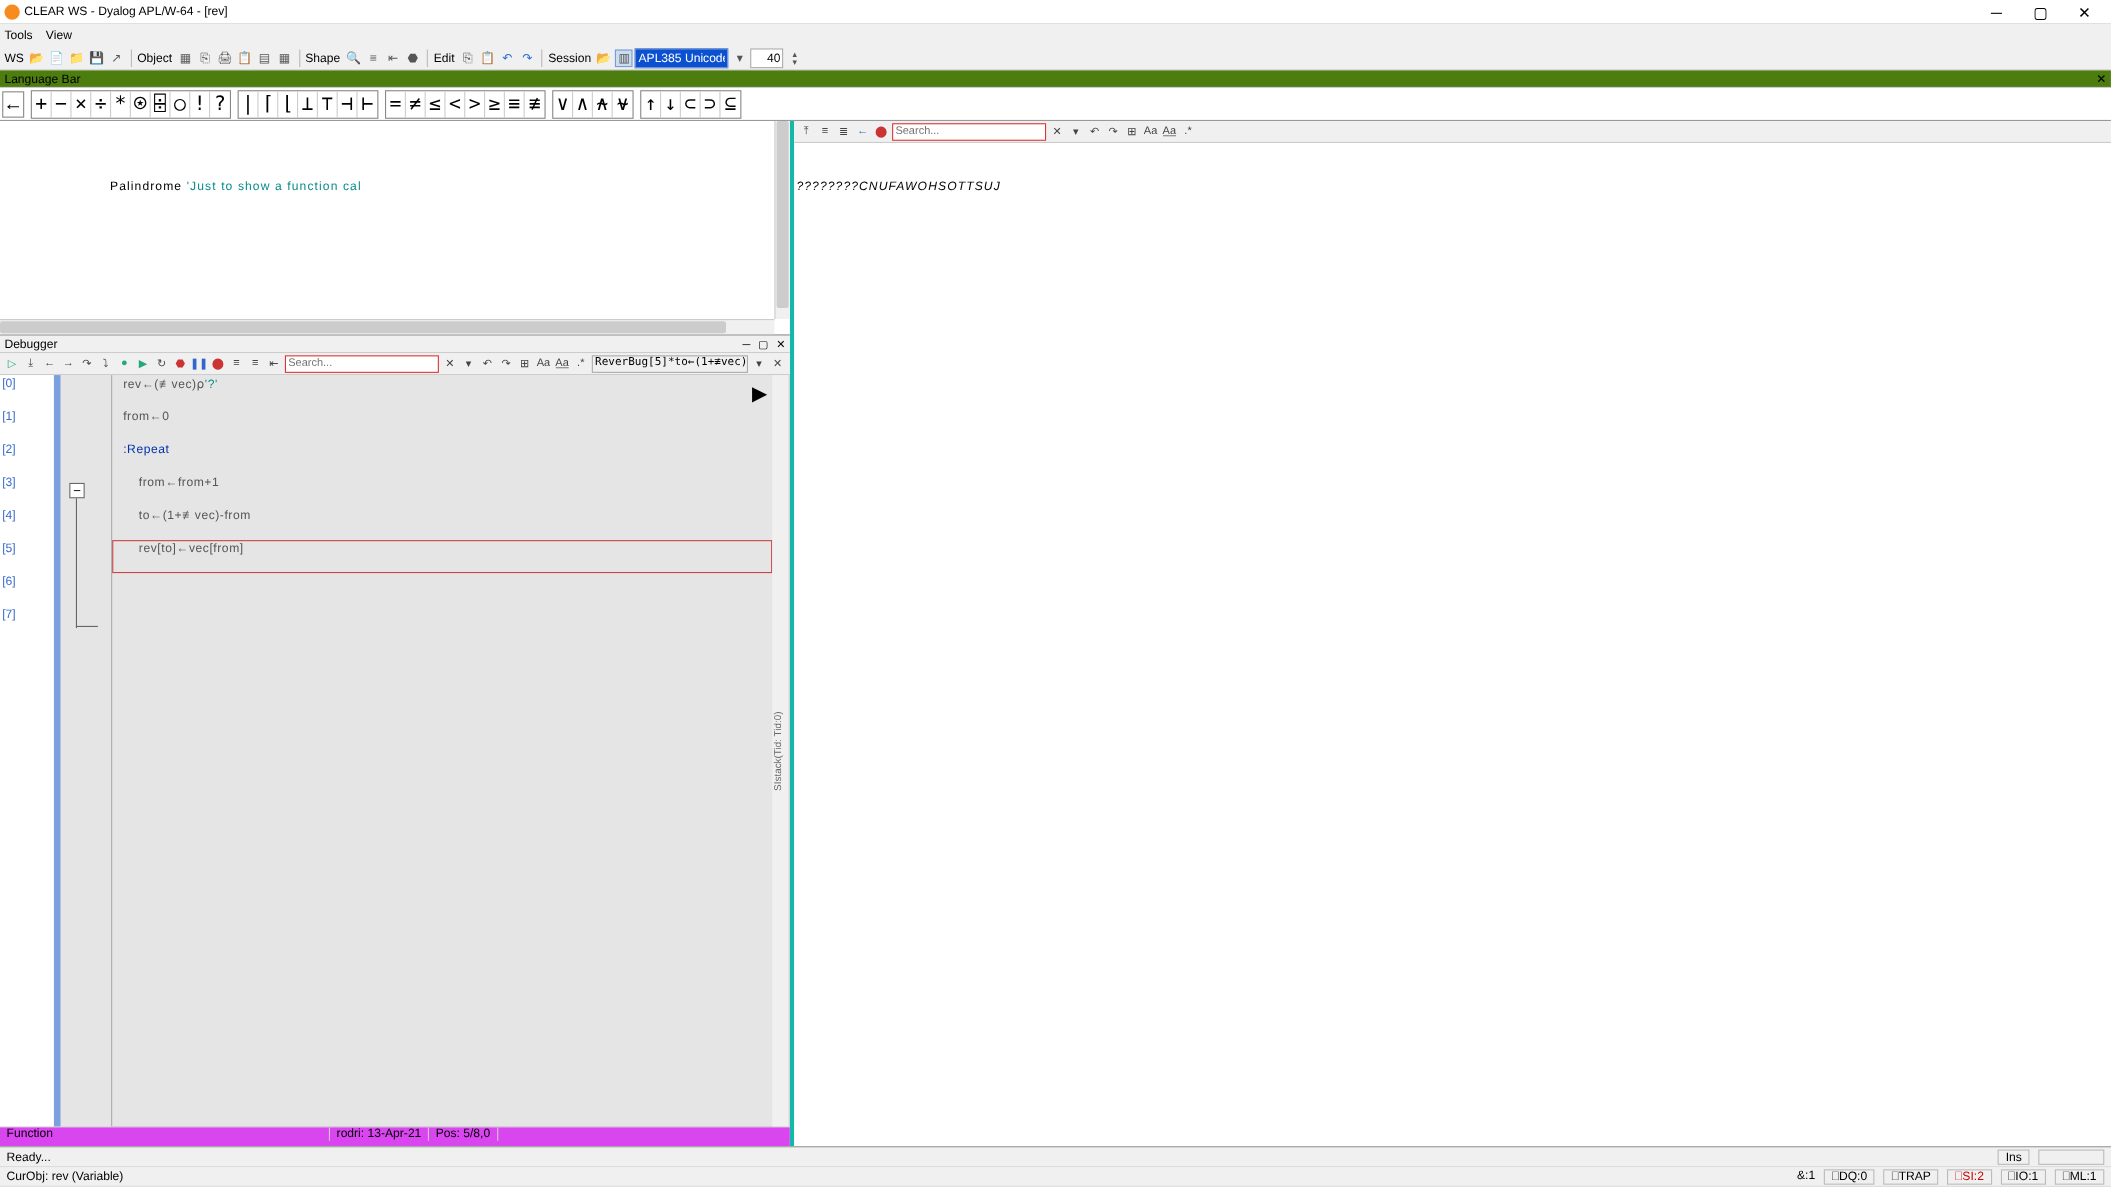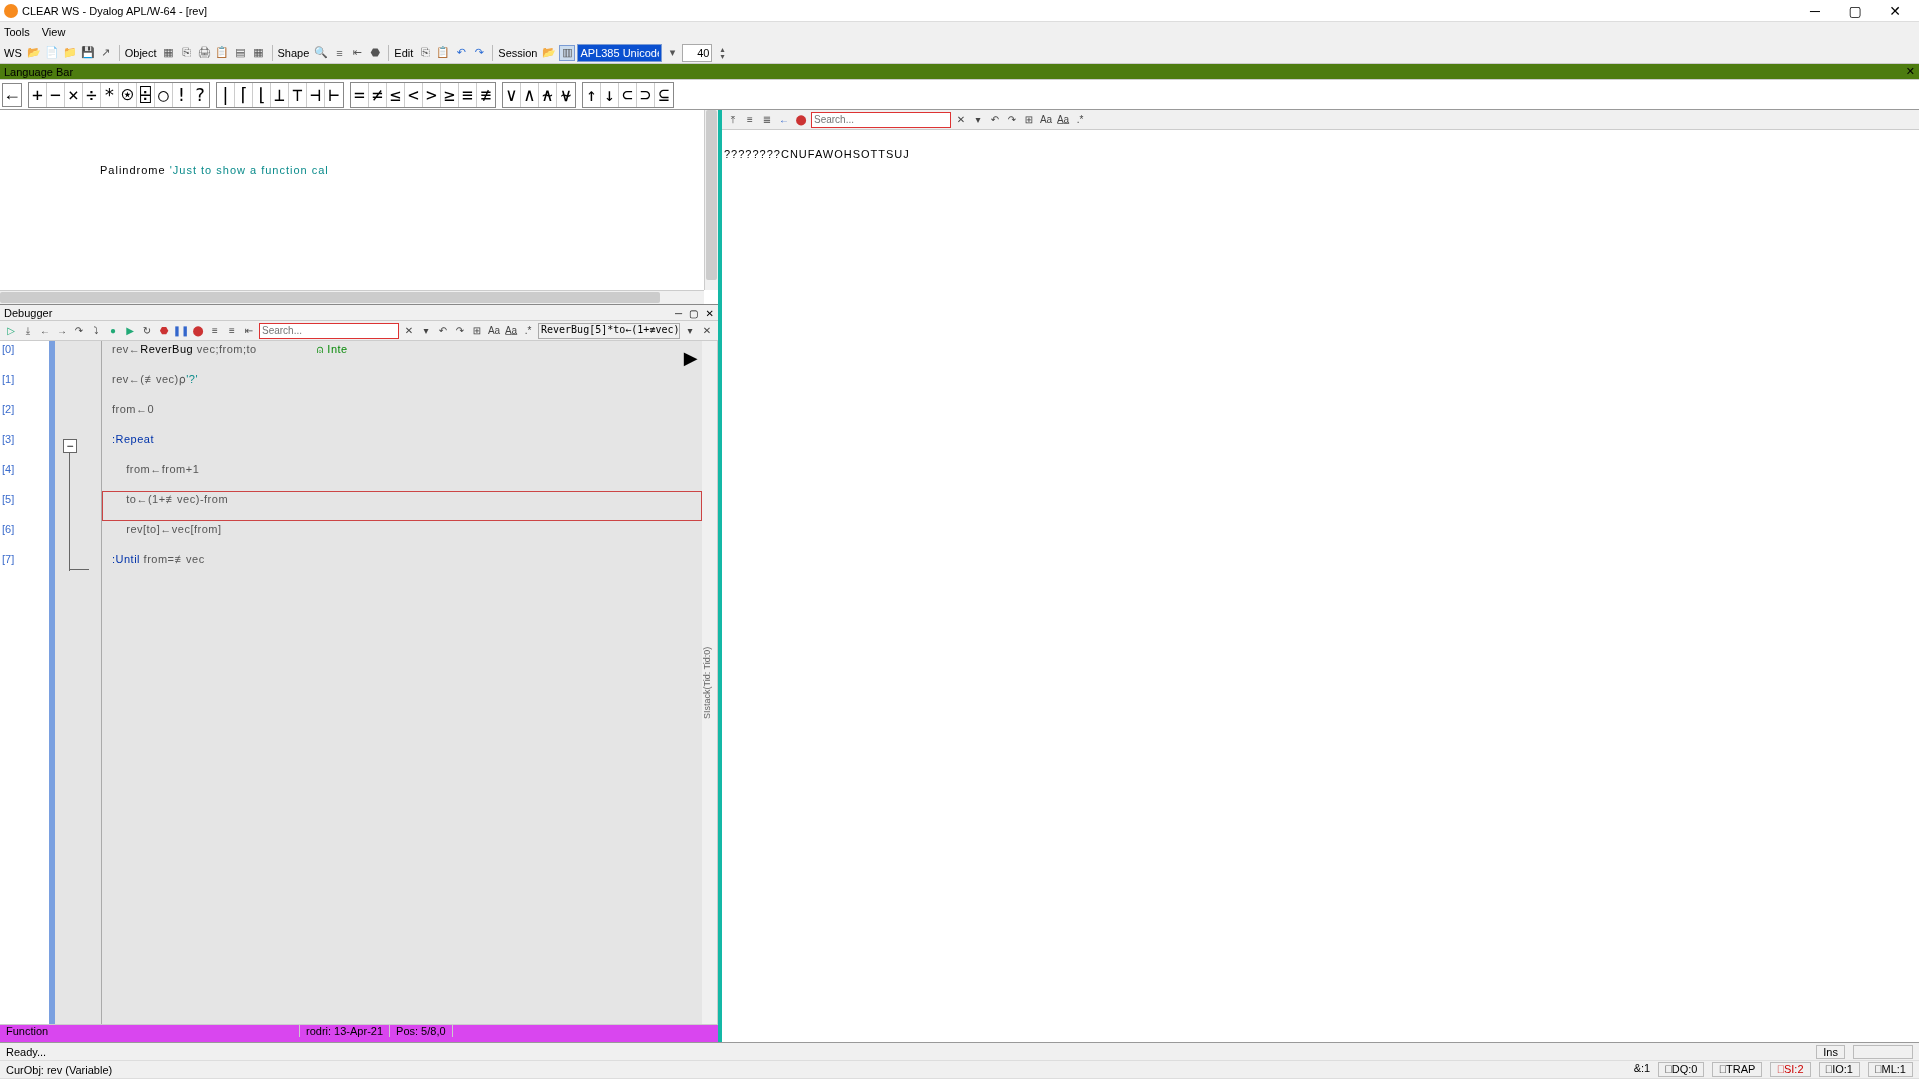--- a/index.html
+++ b/index.html
@@ -54,21 +54,21 @@
 .code-area .str2 { color: #0a8b8b; }
 .code-area .cm { color: #0a8b0a; }
 .current-line-box { position: absolute; left: 0; right: 0; top: 150px; height: 30px; border: 1px solid #c44; pointer-events: none; }
 .arrow-ind { position: absolute; right: 4px; top: 6px; font-size: 18px; color: #000; }
 .debugger-status { background: #d946ef; height: 18px; display: flex; align-items: flex-start; border-top: 1px solid #ccc; font-size: 10px; }
 .debugger-status span { padding: 0 6px; border-right: 1px solid #ccc; }
 .vert-label { width: 16px; background: #f0f0f0; writing-mode: vertical-rl; transform: rotate(180deg); font-size: 9px; text-align: center; color: #666; border-left: 1px solid #ccc; padding: 4px 0; }
 .right-col { flex: 1; display: flex; flex-direction: column; background: #fff; }
 .editor-toolbar { background: #f0f0f0; height: 20px; display: flex; align-items: center; padding: 0 4px; gap: 3px; border-bottom: 1px solid #ccc; }
 .ed-search { width: 140px; height: 16px; border: 1px solid #d33; padding: 0 2px; font-size: 10px; }
-.editor-body { flex: 1; font-family: "APL385 Unicode", "Consolas", monospace; font-size: 26px; padding: 4px 2px; letter-spacing: 1px; }
+.editor-body { flex: 1; font-family: "APL385 Unicode", "Consolas", monospace; font-size: 26px; padding: 20px 2px; letter-spacing: 1px; font-style: italic; }
 .editor-status { background: #f0f0f0; height: 18px; display: flex; align-items: center; border-top: 1px solid #ccc; font-size: 10px; }
 .editor-status span { padding: 0 6px; }
 .ed-shape { margin-left: auto; }
 .bottom-status { background: #f0f0f0; border-top: 1px solid #999; }
 .status-row { height: 18px; display: flex; align-items: center; padding: 0 6px; font-size: 10px; font-family: monospace; border-bottom: 1px solid #ddd; }
 .status-row .right { margin-left: auto; display: flex; gap: 8px; }
 .status-row .box { border: 1px solid #bbb; padding: 0 6px; }
 .red { color: #c00; }
 </style>
 </head>
@@ -246,28 +246,26 @@
         <div>[7]</div>
       </div>
       <div class="gutter-fold">
         <div class="fold-box">−</div>
         <div class="fold-line"></div>
         <div class="fold-end"></div>
       </div>
       <div class="code-area">
         <div class="current-line-box"></div>
         <span class="arrow-ind">▶</span>
-        <div class="code-line"><span class="nm">rev←</span><span class="fn">ReverBug</span><span class="nm"> vec;from;to</span><span style="display:inline-block;width:60px;"></span><span class="cm">⍝ Inte</span></div>
         <div class="code-line"><span class="nm">rev←(≢vec)⍴</span><span class="str2">'?'</span></div>
         <div class="code-line"><span class="nm">from←0</span></div>
         <div class="code-line"><span class="kw">:Repeat</span></div>
         <div class="code-line"><span class="nm">    from←from+1</span></div>
         <div class="code-line"><span class="nm">    to←(1+≢vec)-from</span></div>
         <div class="code-line"><span class="nm">    rev[to]←vec[from]</span></div>
-        <div class="code-line"><span class="kw">:Until</span><span class="nm"> from=≢vec</span></div>
       </div>
       <div class="vert-label">SIstack(Tid: Tid:0)</div>
     </div>
 
     <div class="debugger-status">
       <span style="width:300px;">Function</span>
       <span>rodri: 13-Apr-21</span>
       <span>Pos: 5/8,0</span>
     </div>
   </div>

